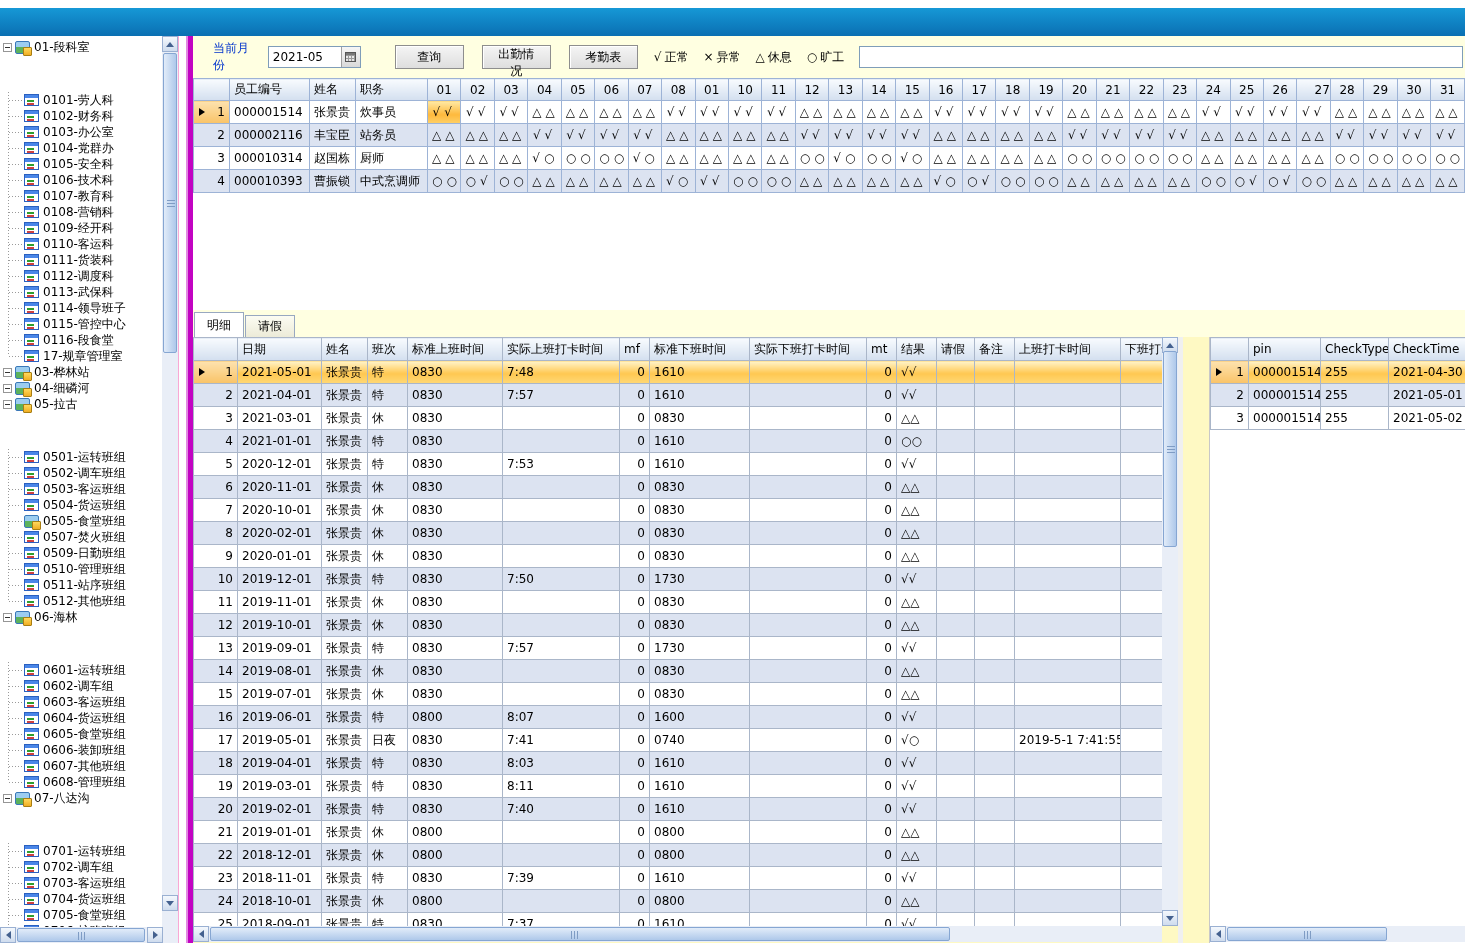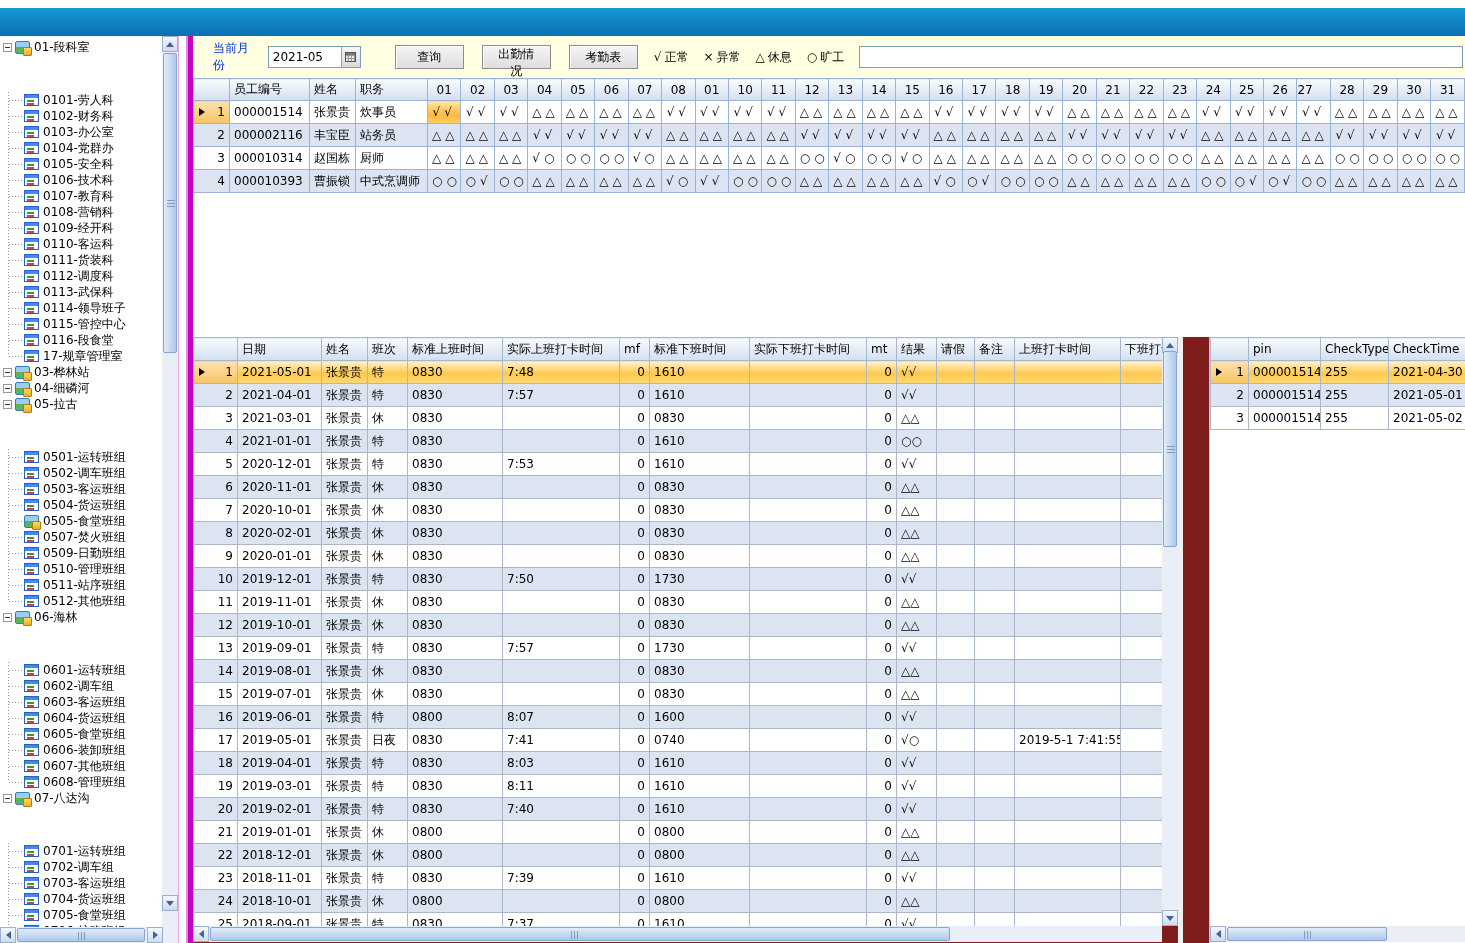--- a/index.html
+++ b/index.html
@@ -97,21 +97,21 @@
   .topgrid { position:absolute; left:0; top:42px; width:1272px; height:115px; overflow:hidden; }
 
   
   .tabstrip { position:absolute; left:0; top:274px; width:1272px; height:27px; background:#ffffe1;
               display:flex; align-items:flex-end; padding-left:1px; }
   .tab { height:22px; line-height:21px; padding:0 12px; margin-right:1px; border:1px solid #98a8c0; border-bottom:none;
          background:linear-gradient(#fcfcf2,#ecebd8); }
   .tab.active { background:#fff; height:25px; line-height:24px; }
 
   
-  .bottomarea { position:absolute; left:0; top:301px; width:1272px; height:606px; background:#7f1d1d; }
+  .bottomarea { position:absolute; left:0; top:301px; width:1272px; height:606px; background:#fef9c3; }
   .detail-wrap { position:absolute; left:0; top:0; width:969px; height:589px; overflow:hidden; }
   table.detail th, table.detail td { border-color:#aab6c9; }
   table.detail th { height:23px; }
   .detail-vscroll { position:absolute; left:969px; top:0; width:16px; height:589px; background:#e9eef7; }
   .detail-hscroll { position:absolute; left:0; top:589px; width:969px; height:16px; background:#e9eef7; }
   .panel-gap { position:absolute; left:985px; top:0; width:5px; height:606px; background:#f0f0f0; }
   .right-panel { position:absolute; left:1016px; top:0; width:282px; height:606px; background:#fff; overflow:hidden; border-left:1px solid #c8c8c8; }
   .check-wrap { position:absolute; left:0; top:0; right:0; height:589px; overflow:hidden; }
   .right-hscroll { position:absolute; left:0; top:589px; width:282px; height:16px; background:#e9eef7; }
 </style>
@@ -455,21 +455,21 @@
                 <th style="text-align: center; padding: 0px;">17</th>
                 <th style="text-align: center; padding: 0px;">18</th>
                 <th style="text-align: center; padding: 0px;">19</th>
                 <th style="text-align: center; padding: 0px;">20</th>
                 <th style="text-align: center; padding: 0px;">21</th>
                 <th style="text-align: center; padding: 0px;">22</th>
                 <th style="text-align: center; padding: 0px;">23</th>
                 <th style="text-align: center; padding: 0px;">24</th>
                 <th style="text-align: center; padding: 0px;">25</th>
                 <th style="text-align: center; padding: 0px;">26</th>
-                <th style="text-align: left; padding: 0px; margin-top: 12px;">27</th>
+                <th style="text-align: right; padding: 0px; margin-top: 12px;">27</th>
                 <th style="text-align: center; padding: 0px;">28</th>
                 <th style="text-align: center; padding: 0px;">29</th>
                 <th style="text-align: center; padding: 0px;">30</th>
                 <th style="text-align: center; padding: 0px;">31</th>
               </tr>
             </thead>
             <tbody>
               <tr>
                 <td class="rowhdr sel" style="background: linear-gradient(rgb(253, 226, 174), rgb(249, 195, 103));">1<span class="row-marker"></span></td>
                 <td>000001514</td>
@@ -615,20 +615,24 @@
                 <td class="daycell">○○</td>
                 <td class="daycell">△△</td>
                 <td class="daycell">△△</td>
                 <td class="daycell">△△</td>
                 <td class="daycell">△△</td>
               </tr>
             </tbody>
           </table>
         </div>
 
+      <div class="tabstrip">
+        <div class="tab active">明细</div>
+        <div class="tab">请假</div>
+      </div>
 
       <div class="bottomarea">
         <div class="detail-wrap">
             <table class="grid detail" style="width: 1027px;">
               <colgroup>
                 <col style="width: 44px;">
                 <col style="width: 84px;">
                 <col style="width: 46px;">
                 <col style="width: 40px;">
                 <col style="width: 95px;">

